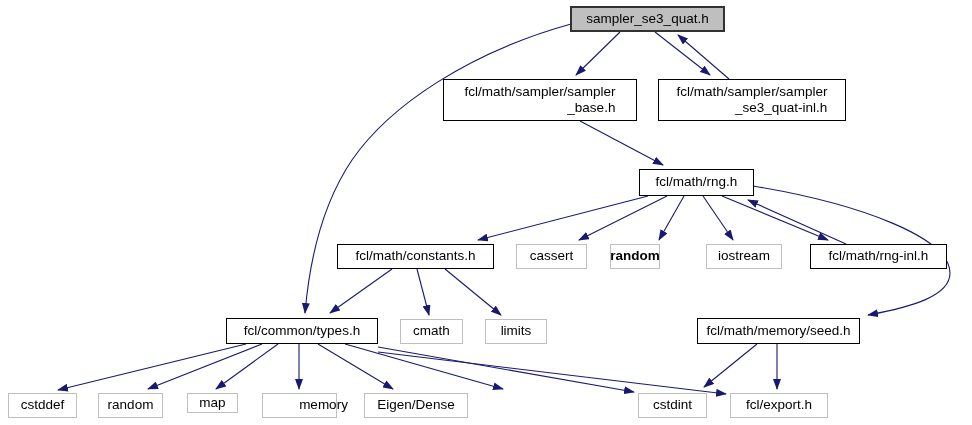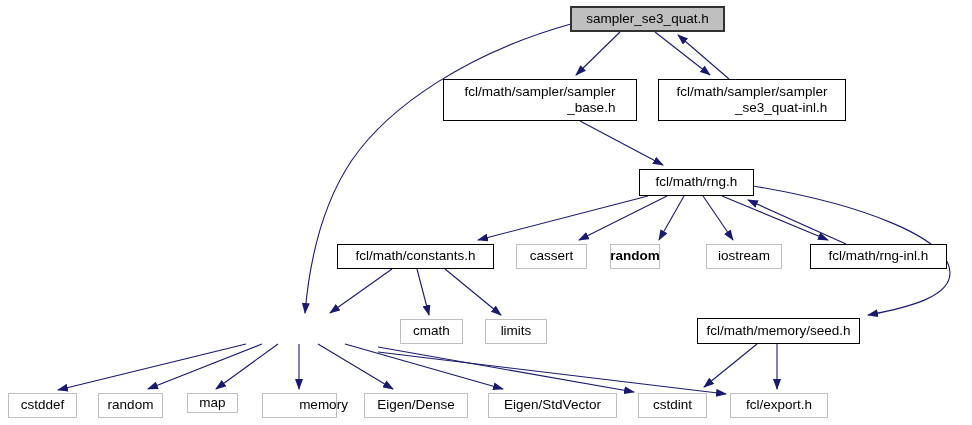--- a/index.html
+++ b/index.html
@@ -71,36 +71,36 @@
   <div class="node internal" style="left:337px; top:244px; width:157px; height:25px;">fcl/math/constants.h</div>
 
   <div class="node external" style="left:516px; top:244px; width:71px; height:25px;">cassert</div>
 
   <div class="node external" style="left:610px; top:244px; width:50px; height:25px;font-weight:bold;">random</div>
 
   <div class="node external" style="left:706px; top:244px; width:76px; height:25px;">iostream</div>
 
   <div class="node internal" style="left:810px; top:244px; width:137px; height:25px;">fcl/math/rng-inl.h</div>
 
+  <div class="node internal" style="left:226px; top:318px; width:152px; height:26px;">fcl/common/types.h</div>
 
   <div class="node external" style="left:400px; top:319px; width:63px; height:25px;">cmath</div>
 
   <div class="node external" style="left:485px; top:319px; width:62px; height:25px;">limits</div>
 
   <div class="node internal" style="left:697px; top:318px; width:163px; height:26px;">fcl/math/memory/seed.h</div>
 
   <div class="node external" style="left:8px; top:393px; width:69px; height:25px;">cstddef</div>
 
   <div class="node external" style="left:98px; top:393px; width:65px; height:25px;">random</div>
 
   <div class="node external" style="left:187px; top:393px; width:51px; height:20px;">map</div>
 
   <div class="node external" style="left:262px; top:393px; width:75px; height:25px;padding-left:48px;">memory</div>
 
   <div class="node external" style="left:364px; top:393px; width:104px; height:25px;">Eigen/Dense</div>
 
-  <div class="node external" style="left:488px; top:393px; width:129px; height:25px;">Eigen/StdVector</div>
 
   <div class="node external" style="left:638px; top:393px; width:69px; height:25px;">cstdint</div>
 
   <div class="node external" style="left:730px; top:393px; width:98px; height:25px;">fcl/export.h</div>
 
 </div>
 
 </body></html>

